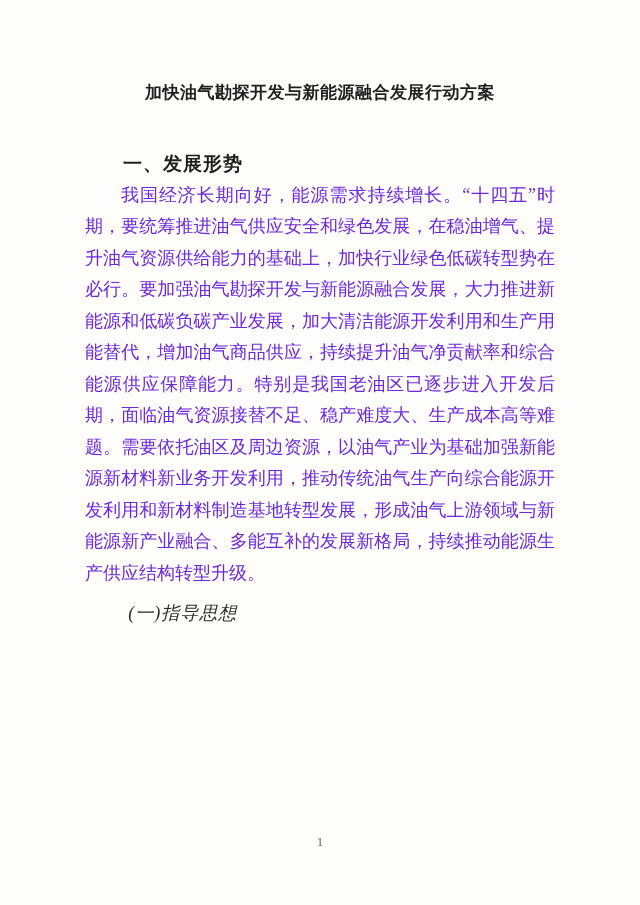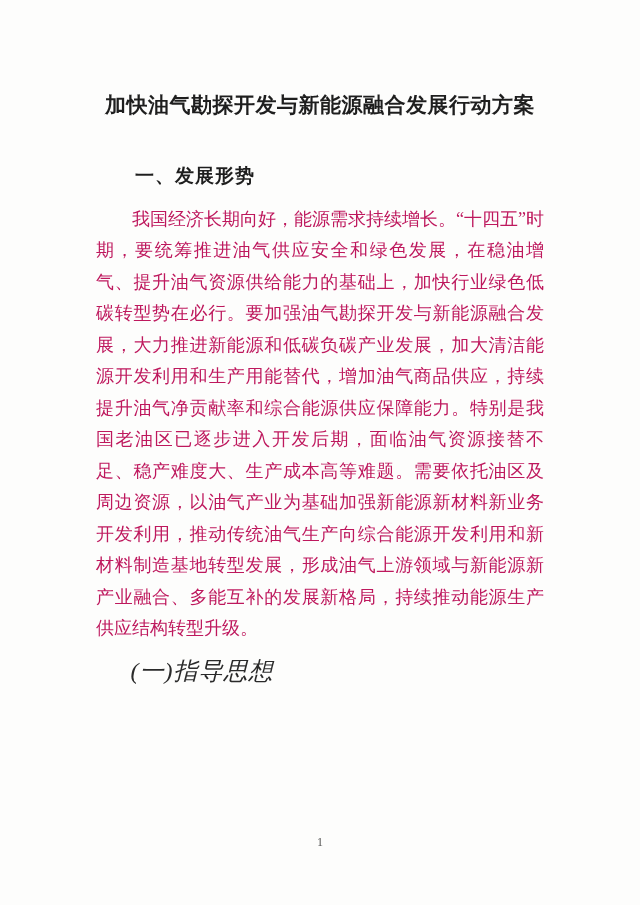--- a/index.html
+++ b/index.html
@@ -20,59 +20,59 @@
     font-family: "Liberation Serif", "DejaVu Serif", serif;
   }
   .title-block {
     text-align: center;
     margin-bottom: 38px;
     font-family: "Liberation Sans", "DejaVu Sans", sans-serif;
     font-weight: bold;
     color: #1e1e1e;
   }
   .title-line1 {
-    font-size: 21px;
+    font-size: 17px;
     line-height: 34px;
     letter-spacing: 0.5px;
-    margin: 12px;
+    margin: 0;
   }
   .title-line2 {
     font-size: 20px;
     line-height: 34px;
     margin: 0;
   }
   .section-heading {
     font-family: "Liberation Sans", "DejaVu Sans", sans-serif;
     font-weight: bold;
     font-size: 19px;
     line-height: 31.5px;
-    margin: 12px;
+    margin: 0;
     padding-left: 2em;
     color: #1e1e1e;
     letter-spacing: 1px;
   }
   .subsection-heading {
     font-family: "Liberation Serif", "DejaVu Serif", serif;
     font-style: italic;
     font-weight: normal;
-    font-size: 24px;
+    font-size: 18px;
     line-height: 31.5px;
-    margin: 0;
+    margin: 9px;
     padding-left: 1.9em;
     color: #2a2a2a;
     letter-spacing: 1px;
   }
   .body-paragraph {
     font-size: 18px;
     line-height: 31.5px;
-    margin: 11px;
+    margin: 0;
     text-indent: 2em;
     text-align: justify;
     text-justify: inter-character;
-    color: #be185d;
+    color: #6d28d9;
   }
   .page-footer {
     position: absolute;
     left: 0;
     bottom: 55px;
     width: 100%;
     text-align: center;
   }
   .page-number {
     font-size: 12px;

